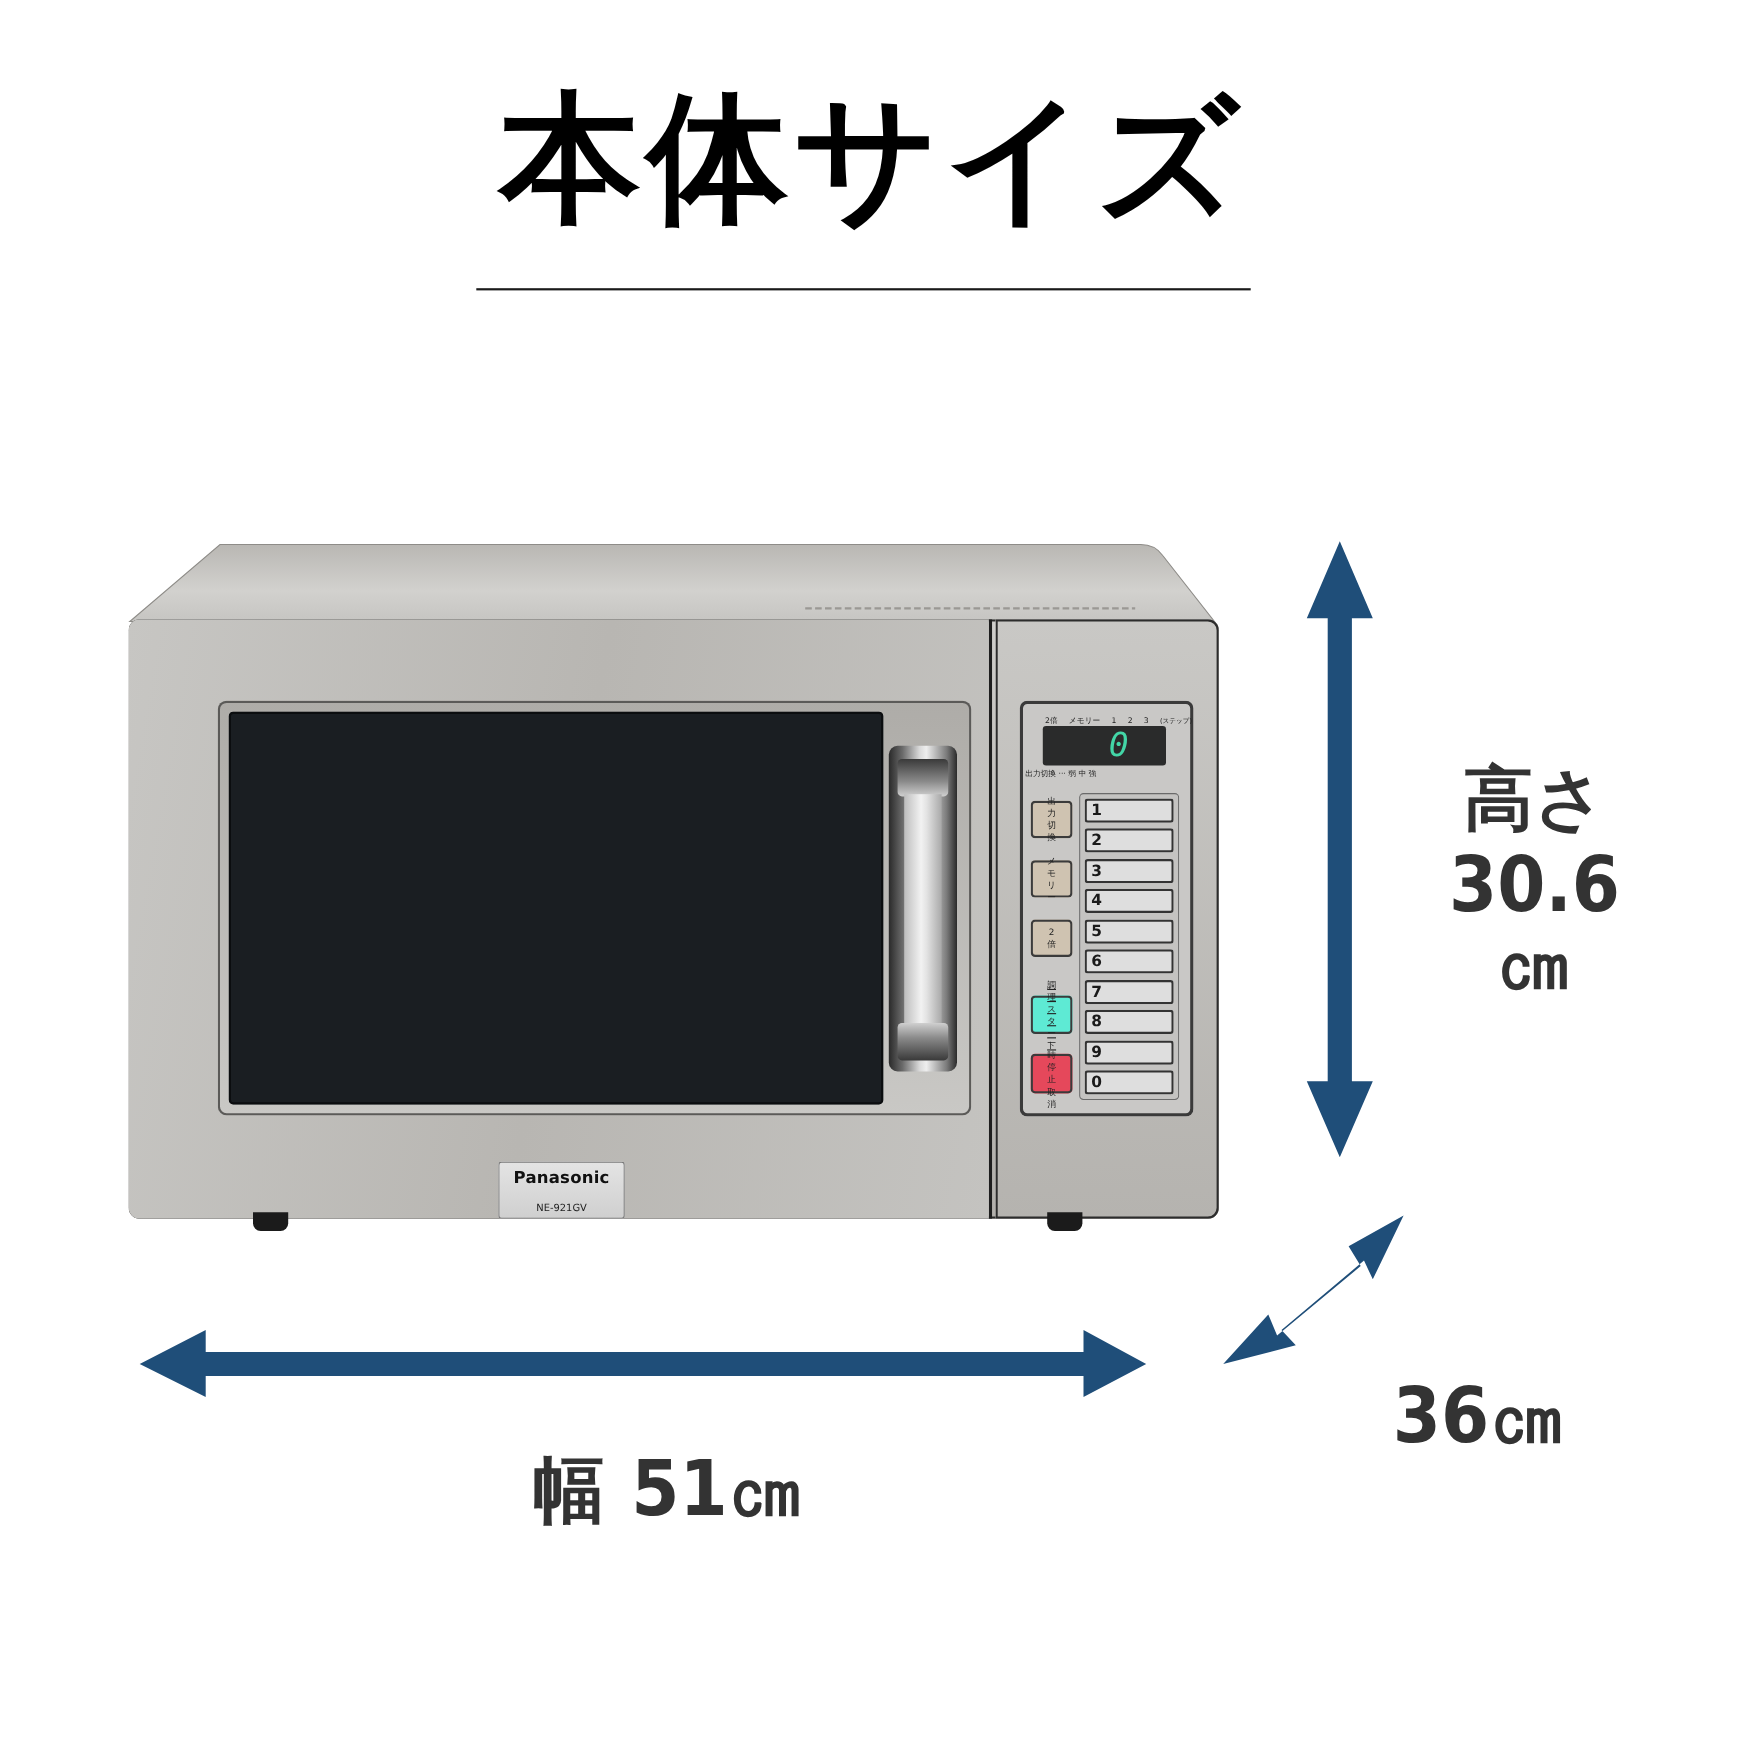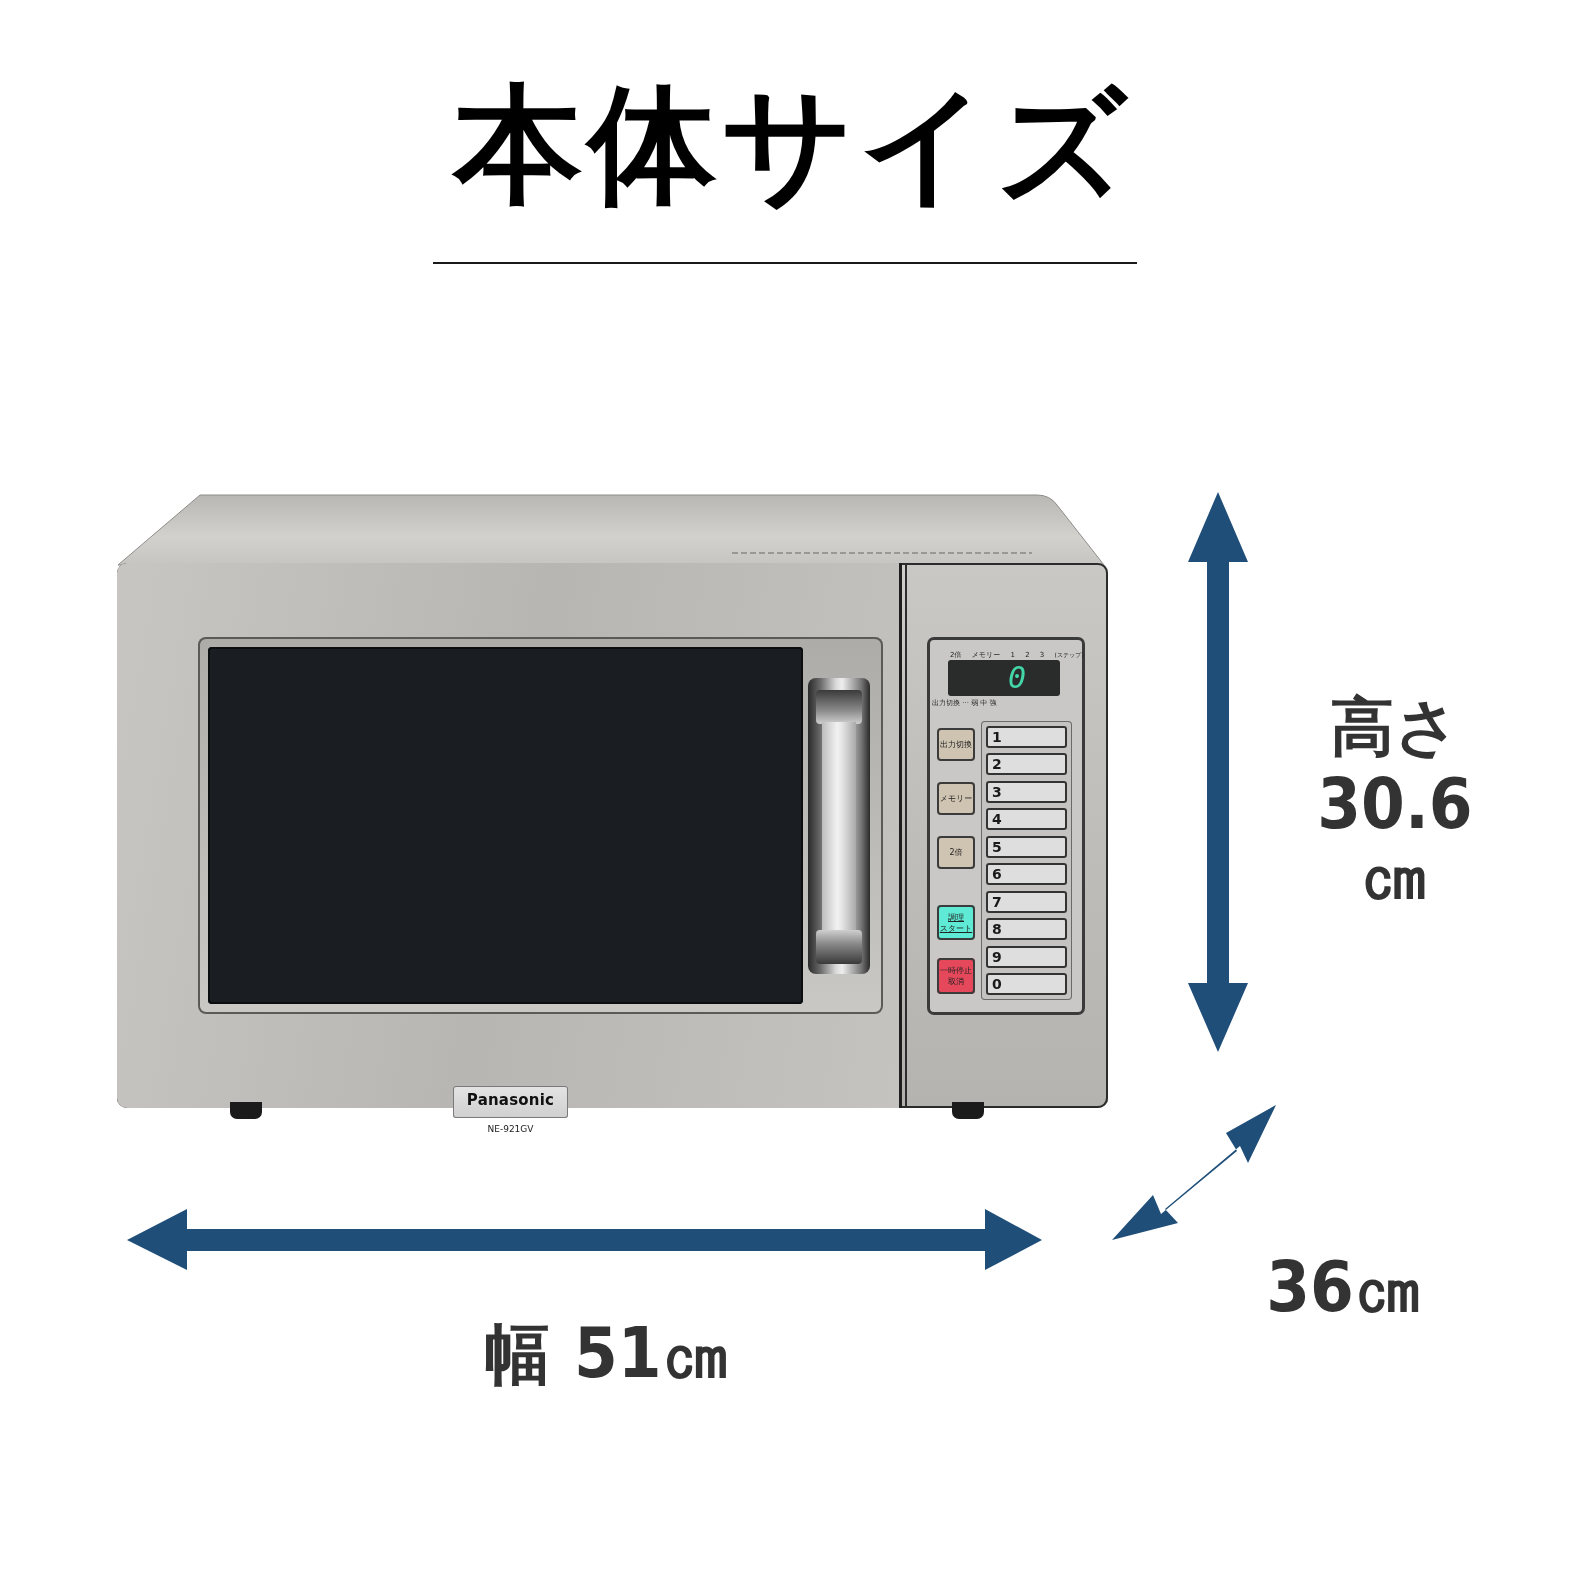--- a/index.html
+++ b/index.html
@@ -29,40 +29,40 @@
   .window { left:208px; top:647px; width:595px; height:357px; border-radius:4px;
             background:#1a1e22; box-shadow: inset 0 0 0 2px #0b0d0f; }
   .handle-recess { left:808px; top:678px; width:62px; height:296px; border-radius:8px;
                    background:linear-gradient(90deg,#2a2a2a,#6a6a6a 20%,#d9d9d9 45%,#eeeeee 55%,#7a7a7a 85%,#2a2a2a); }
   .handle-bar { left:822px; top:722px; width:34px; height:210px;
                 background:linear-gradient(90deg,#bdbdbd,#f2f2f2 45%,#e3e3e3 60%,#a9a9a9); }
   .handle-cap { left:816px; top:690px; width:46px; height:34px; border-radius:4px;
                 background:linear-gradient(180deg,#3a3a3a,#8a8a8a 60%,#cfcfcf); }
   .handle-cap.bottom { top:930px; background:linear-gradient(0deg,#3a3a3a,#8a8a8a 60%,#cfcfcf); }
 
-  .badge { left:453px; top:1086px; width:115px; height:32px; border-radius:3px;
+  .badge { left:453px; top:1056px; width:115px; height:52px; border-radius:3px;
            background:linear-gradient(180deg,#e4e4e4,#cfcfcf); box-shadow: inset 0 0 0 1px #7a7a7a;
            text-align:center; }
   .badge-brand { display:block; font-size:15px; font-weight:bold; color:#111; margin-top:5px; letter-spacing:0.2px; }
   .badge-model { display:block; font-size:9px; color:#222; margin-top:15px; }
 
   .panel { left:905px; top:563px; width:203px; height:545px; border-radius:0 10px 10px 0;
            background:linear-gradient(180deg,#c9c8c5,#b5b3af); box-shadow: inset 0 0 0 2px #2c2c2c; }
   .keypad-frame { left:927px; top:637px; width:158px; height:378px; border-radius:7px;
                   background:#c9c8c6; box-shadow: inset 0 0 0 3px #3a3a3a; }
   .display-labels { left:950px; top:650px; width:120px; font-size:7px; color:#222; white-space:nowrap; }
   .display-labels span { margin-right:8px; }
   .display { left:948px; top:660px; width:112px; height:36px; border-radius:3px; background:#2a2b2b; }
   .display-digit { left:1008px; top:660px; font-size:30px; color:#43d6a7; font-family:"DejaVu Sans Mono", monospace;
                    font-style:italic; line-height:36px; }
   .power-labels { left:932px; top:698px; width:140px; font-size:7px; color:#222; white-space:nowrap; }
 
   .func-key { left:937px; width:38px; height:33px; border-radius:4px; box-shadow: inset 0 0 0 2px #3b3b3b;
               font-size:8px; color:#222; display:flex; align-items:center; justify-content:center;
-              text-align:center; line-height:11px; box-sizing:border-box; padding:1px; }
+              text-align:center; line-height:11px; box-sizing:border-box; padding:17px; }
   .k-beige { background:#cfc3b1; }
   .k-green { background:#5eead4;text-decoration:underline; }
   .k-red { background:#e5485b; }
 
   .num-frame { left:981px; top:721px; width:91px; height:279px; border-radius:4px;
                box-shadow: inset 0 0 0 1px #6a6a6a; background:#c4c3c1; }
   .num-key { left:986px; width:81px; height:22px; border-radius:3px; background:#dedede;
              box-shadow: inset 0 0 0 2px #333; font-size:14px; font-weight:bold; color:#1a1a1a;
              line-height:22px; padding-left:6px; box-sizing:border-box; }
 

